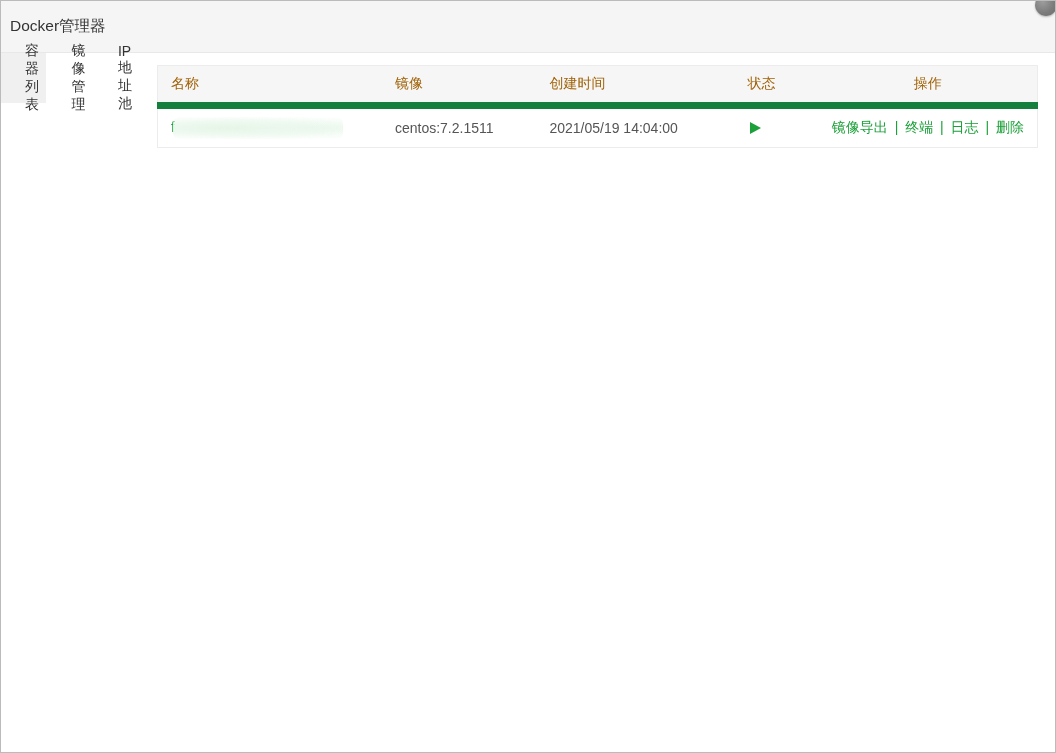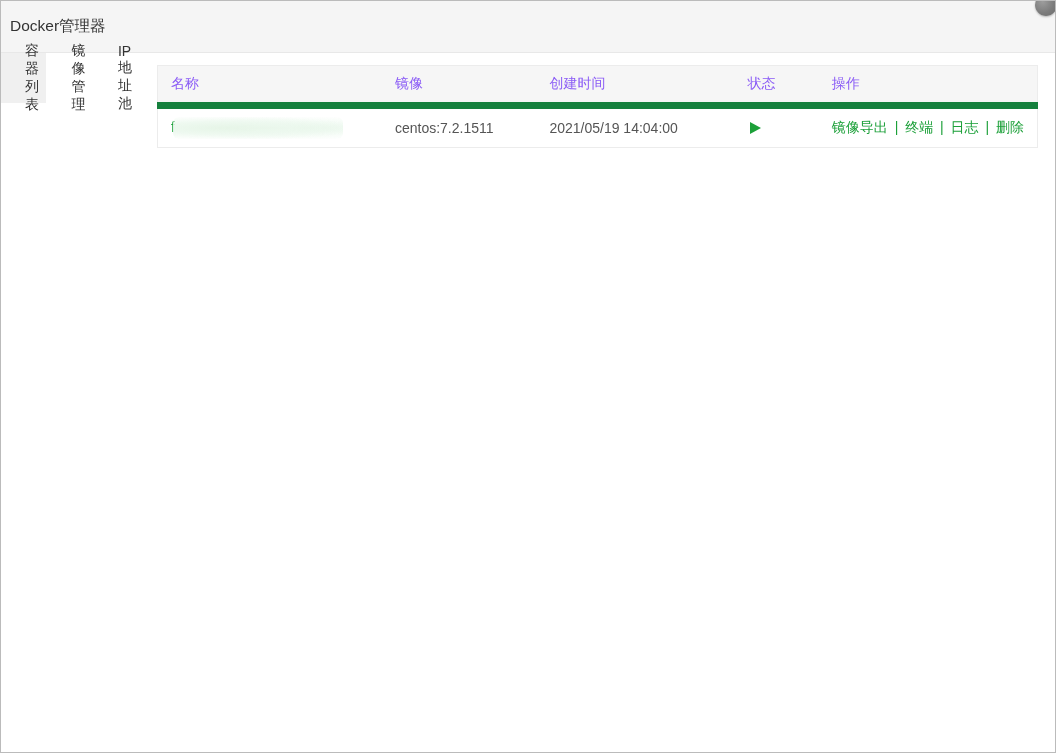--- a/index.html
+++ b/index.html
@@ -84,28 +84,28 @@
       font-family: inherit;
     }
     .table {
       width: 100%;
       border-collapse: collapse;
       border: 1px solid #ececec;
     }
     .table thead th {
       background: #f6f6f6;
       font-weight: normal;
-      color: #8b5cf6;
+      color: #a16207;
       font-size: 14px;
       height: 40px;
       padding: 0 13px;
       text-align: left;
     }
     .table thead th.col-op {
-      text-align: left;
+      text-align: center;
       padding-right: 13px;
     }
     .table tbody td {
       height: 42px;
       padding: 0 13px;
       border-top: 7px solid #15803d;
       color: #555;
       font-size: 14px;
     }
     .col-name { width: 225px; }

